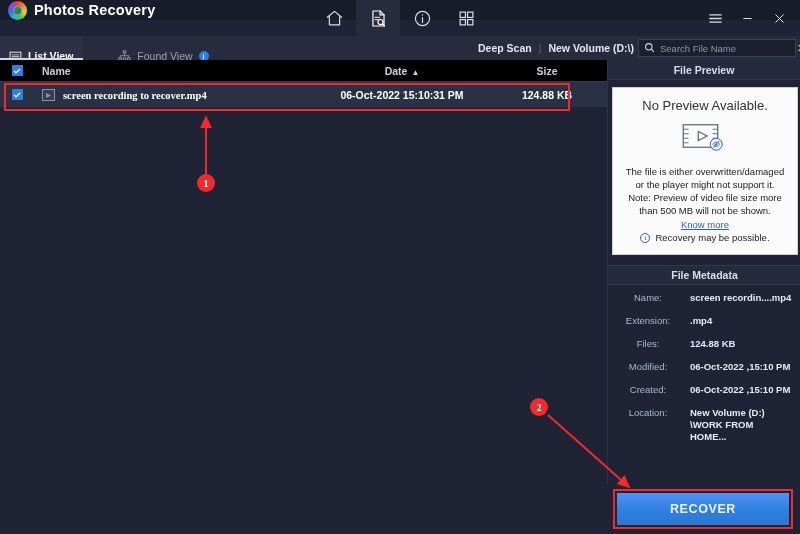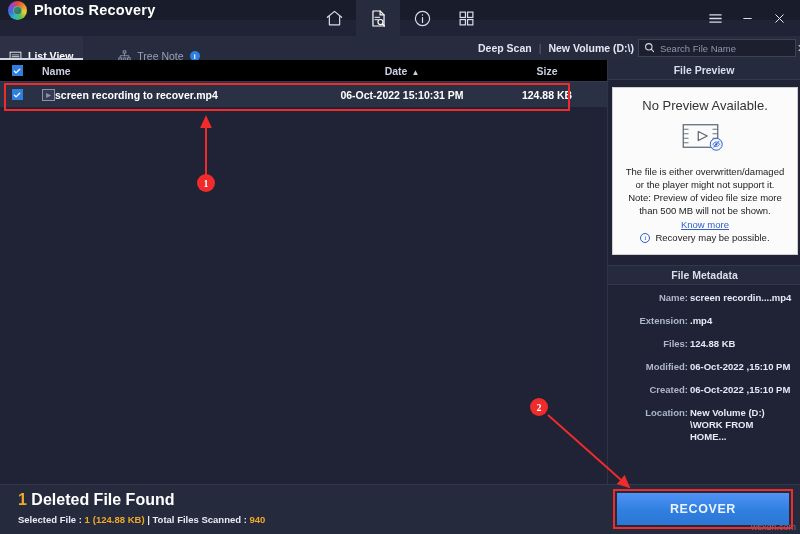--- a/index.html
+++ b/index.html
@@ -138,21 +138,21 @@
   }
   .chk svg { display:block; }
 
   .row {
     height: 25px; display: flex; align-items: center;
     background: #2b3145;
     font-size: 10.5px; color: #ffffff;
     cursor: pointer;
   }
   .rw-check { width: 34px; display: flex; align-items: center; justify-content: center; }
-  .rw-name { flex: 1; display: flex; align-items: flex-end; padding-left: 8px; font-weight: bold; }
+  .rw-name { flex: 1; display: flex; align-items: flex-end; gap: 8px; padding-left: 8px; font-weight: bold; font-family: Liberation Serif, serif; }
   .rw-date { width: 170px; text-align: center; font-weight: bold; }
   .rw-size { width: 120px; text-align: center; font-weight: bold; }
   .fileicon {
     width: 13px; height: 12px; border: 1px solid #8b93a8;
     display: flex; align-items: center; justify-content: center;
     color: #8b93a8; font-size: 6px; background: #353b52;
   }
 
   
   .rpanel {
@@ -202,22 +202,22 @@
     display: flex; align-items: center; justify-content: center;
     font-size: 10.5px; color: #d9deec; font-weight: bold;
     border-top: 1px solid #31374d; border-bottom: 1px solid #31374d;
   }
   .meta-list {
     position: absolute; left: 0; top: 232px; width: 193px;
     font-size: 9.5px;
   }
   .meta-row { display: flex; margin-bottom: 11px; }
   .meta-k {
-    width: 82px; text-align: right; padding-right: 2px;
-    color: #aeb6cb; font-weight: bold;
+    width: 82px; text-align: center; padding-right: 2px;
+    color: #aeb6cb; font-weight: normal;
   }
   .meta-v { flex: 1; color: #e6eaf5; font-weight: bold; line-height: 12px; }
 
   
   .bottom {
     position: absolute; left: 0; top: 484px; width: 800px; height: 50px;
     background: #252a3c;
     border-top: 1px solid #333950;
   }
   .found {
@@ -336,21 +336,21 @@
       <span class="ico">
         <svg width="13" height="12" viewBox="0 0 24 22" fill="none" stroke="#99a0b5" stroke-width="1.5">
           <rect x="9.5" y="1.5" width="5" height="4"></rect>
             <path d="M12 5.5v5M4 10.5h16v4"></path>
             <path d="M4 10.5v4"></path>
           <rect x="1.5" y="14.5" width="5" height="4"></rect>
             <rect x="9.5" y="14.5" width="5" height="4"></rect>
             <rect x="17.5" y="14.5" width="5" height="4"></rect>
         </svg>
       </span>
-      <span>Tree Note</span>
+      <span>Found View</span>
       <span class="badge-i">i</span>
     </div>
 
     <div class="scaninfo">
       <span>Deep Scan</span>
       <span class="sep">|</span>
       <span>New Volume (D:\)</span>
     </div>
 
     <div class="searchbox">
@@ -451,30 +451,20 @@
         <div class="meta-k">Created:</div>
         <div class="meta-v">06-Oct-2022 ,15:10 PM</div>
       </div>
       <div class="meta-row">
         <div class="meta-k">Location:</div>
         <div class="meta-v" style="max-width:95px;">New Volume (D:) \WORK FROM HOME...</div>
       </div>
     </div>
   </div>
 
-  <div class="bottom">
-    <div class="found">
-      <span class="num">1</span>
-      <span>Deleted File Found</span>
-    </div>
-    <div class="subfound">
-      <span>Selected File : </span><span class="o">1</span><span class="o" style="margin-left:3px;">(124.88 KB)</span><span> | </span><span>Total Files Scanned : </span><span class="o">940</span>
-    </div>
-    <div class="watermark">wsxdn.com</div>
-  </div>
 
   <button class="recover-btn">RECOVER</button>
 
   <div class="anno-box" style="left:4px; top:83px; width:566px; height:28px;"></div>
   <div class="anno-box" style="left:613px; top:489px; width:180px; height:40px;"></div>
 
   <svg class="anno-svg">
     <defs>
       <marker id="ah" markerWidth="7" markerHeight="7" refX="5.6" refY="3" orient="auto">
         <path d="M0,0 L6.5,3 L0,6 z" fill="#ef2b2b"></path>

